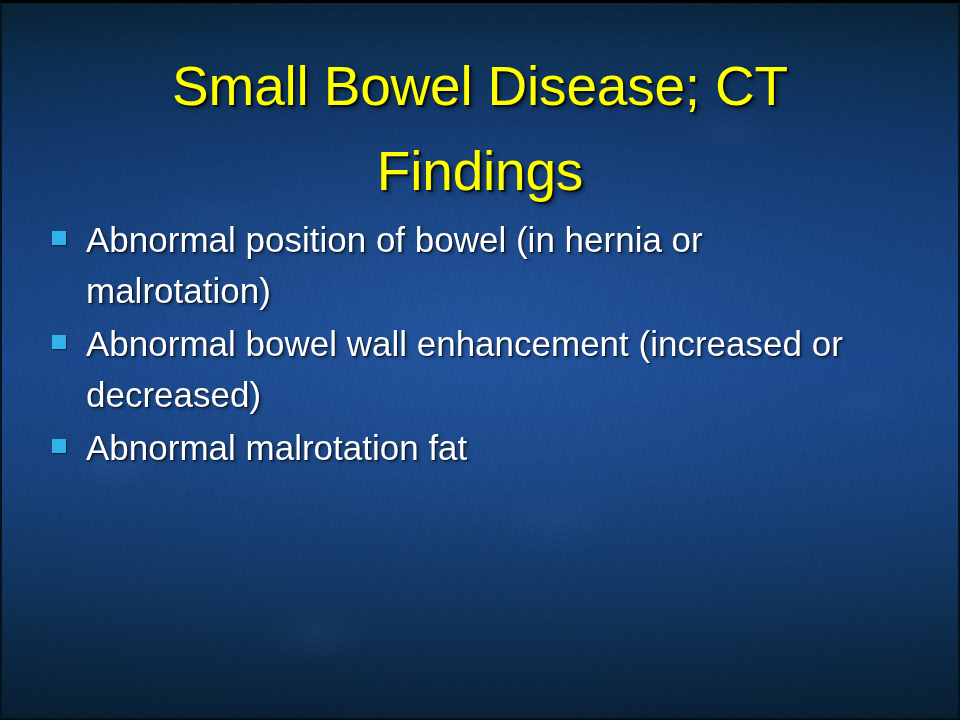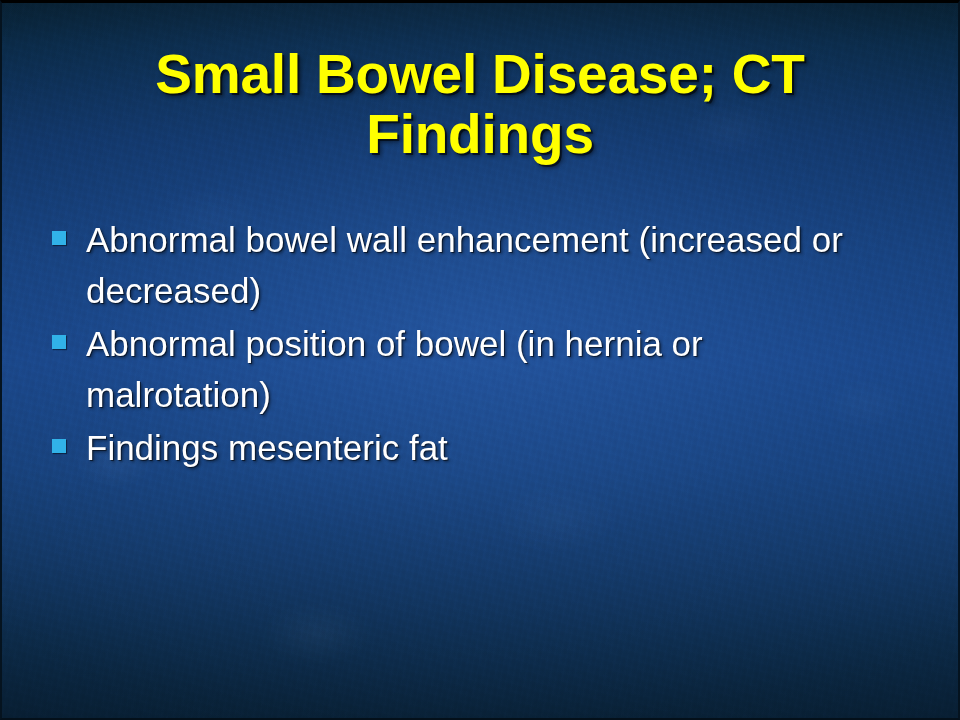--- a/index.html
+++ b/index.html
@@ -111,22 +111,22 @@
 
   
   .title {
     position: absolute;
     top: 44px;
     left: 60px;
     width: 840px;
     text-align: center;
     color: #ffff00;
     font-size: 55px;
-    line-height: 60px;
-    font-weight: 700;
+    line-height: 85px;
+    font-weight: 400;
     letter-spacing: -0.2px;
     text-shadow:
       2px 2px 0 rgba(0,0,0,0.55),
       3px 3px 4px rgba(0,0,0,0.50);
     white-space: pre-line;
   }
 
   
   .bullets {
     position: absolute;
@@ -178,28 +178,28 @@
   <div class="content">
 
     <div class="title">Small Bowel Disease; CT
 Findings</div>
 
     <div class="bullets">
 
 
       <div class="bullet-row">
         <span class="bullet-marker"></span>
+        <span class="bullet-text">Abnormal position of bowel (in hernia or malrotation)</span>
+      </div>
+
+      <div class="bullet-row">
+        <span class="bullet-marker"></span>
         <span class="bullet-text">Abnormal bowel wall enhancement (increased or decreased)</span>
       </div>
 
       <div class="bullet-row">
         <span class="bullet-marker"></span>
-        <span class="bullet-text">Abnormal position of bowel (in hernia or malrotation)</span>
-      </div>
-
-      <div class="bullet-row">
-        <span class="bullet-marker"></span>
-        <span class="bullet-text">Findings mesenteric fat</span>
+        <span class="bullet-text">Abnormal malrotation fat</span>
       </div>
 
     </div>
   </div>
 </div>
 
 </body></html>

